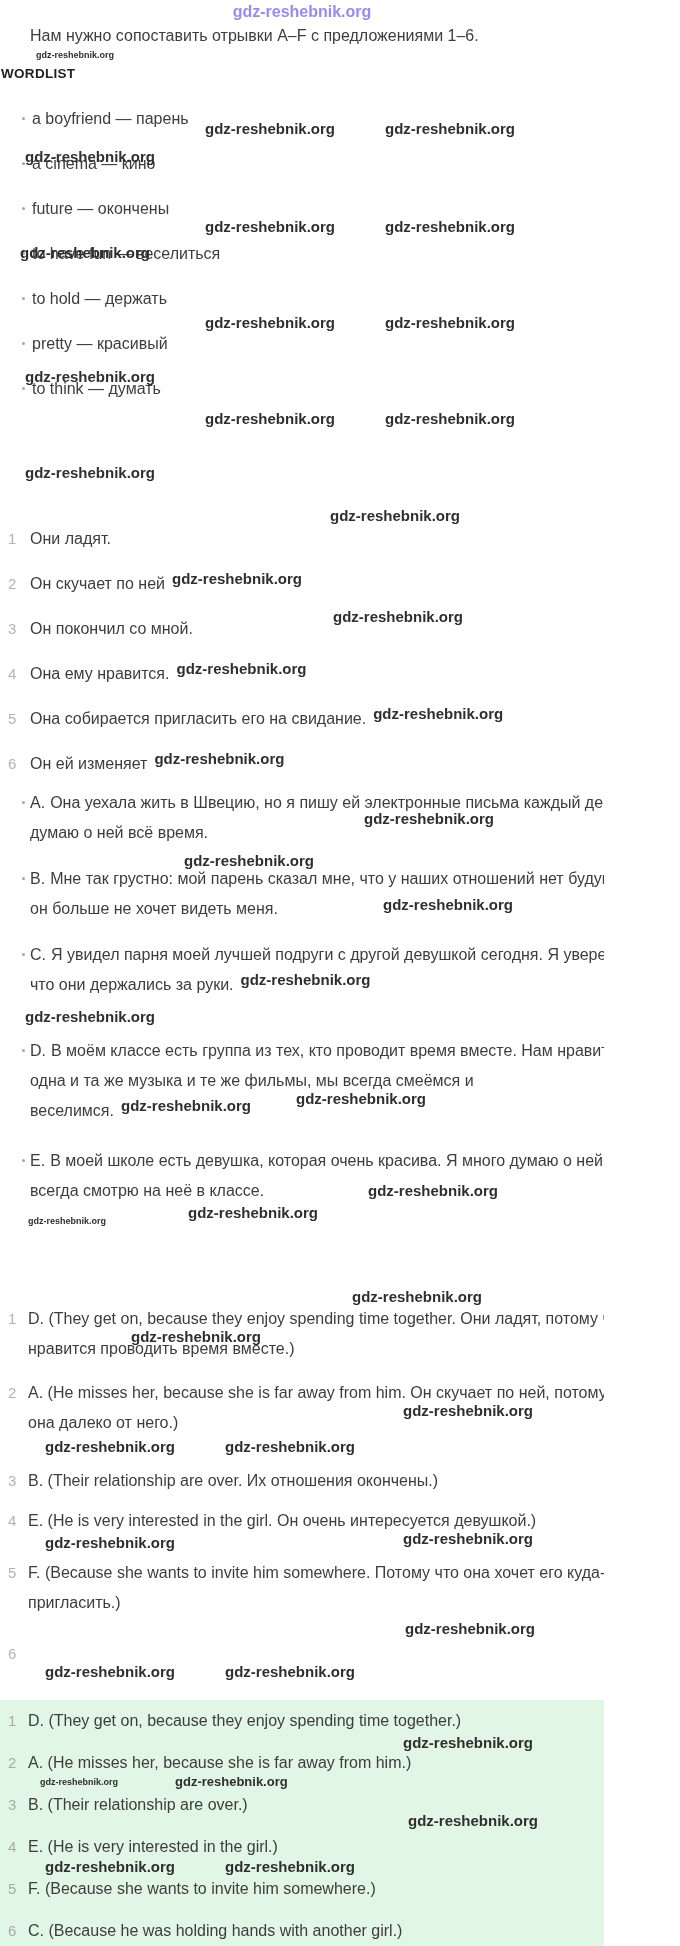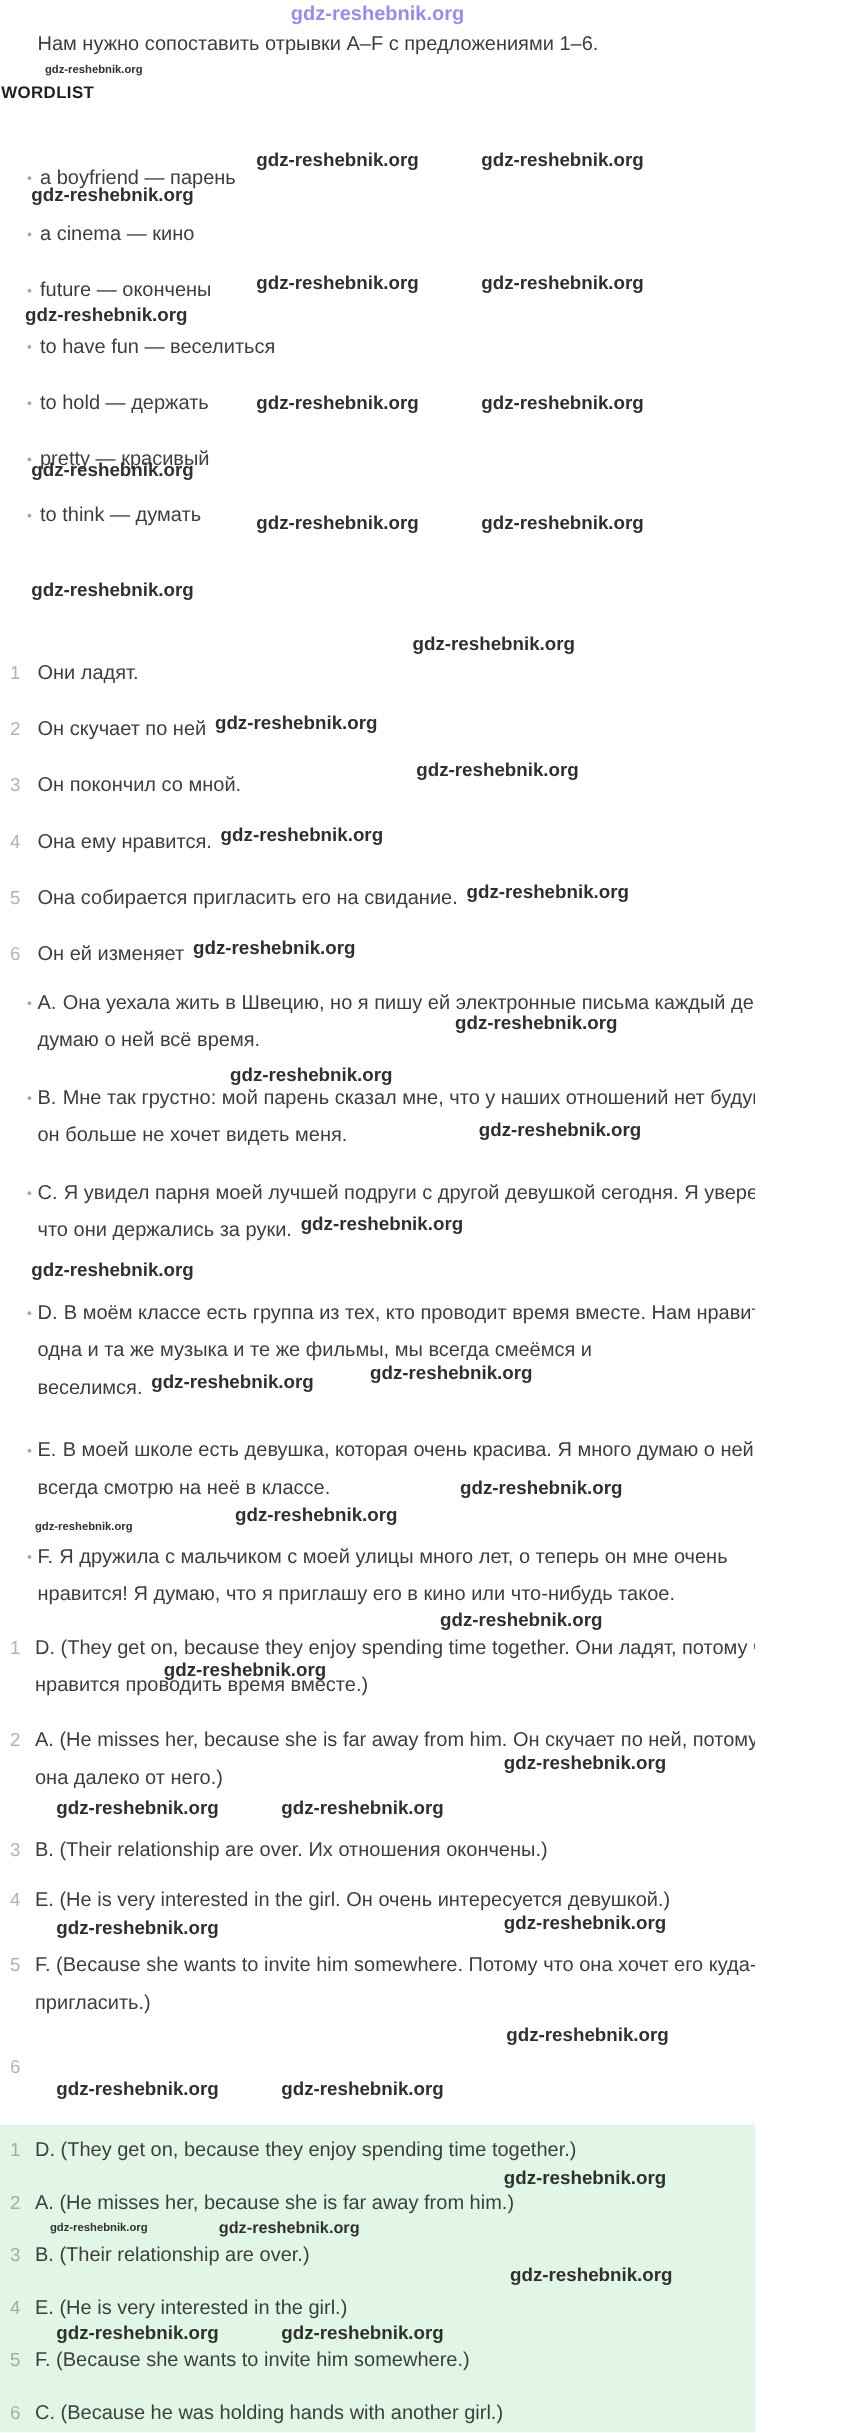--- a/index.html
+++ b/index.html
@@ -19,21 +19,21 @@
     font-size: 16px; color: #3d3d3d; margin: 0;
   }
 
   .wordlist-title {
     position: absolute; top: 66px; left: 1px; margin: 0;
     font-size: 13.5px; font-weight: 700; color: #1f1f1f; letter-spacing: .3px;
   }
 
   ul, ol { margin: 0; padding: 0; list-style: none; }
 
-  .wordlist { position: absolute; top: 134px; left: 0; width: 100%; }
+  .wordlist { position: absolute; top: 110px; left: 0; width: 100%; }
   .wordlist li { position: relative; height: 45px; padding-left: 32px; font-size: 16px; }
 
   .dot {
     position: absolute; left: 22px; top: 7px; width: 3px; height: 3px;
     border-radius: 50%; background: #a5a5a5;
   }
 
   .sentences { position: absolute; top: 530px; left: 0; width: 100%; }
   .sentences li { position: relative; height: 45px; padding-left: 30px; font-size: 16px; }
 
@@ -107,21 +107,20 @@
     <li><span class="num">5</span><span>Она собирается пригласить его на свидание.</span><span class="wm-inline">gdz-reshebnik.org</span></li>
     <li><span class="num">6</span><span>Он ей изменяет</span><span class="wm-inline">gdz-reshebnik.org</span></li>
   </ol>
 
   <ul class="passages">
     <li class="mb16"><span class="dot"></span><span class="ltr">A.</span><span>Она уехала жить в Швецию, но я пишу ей электронные письма каждый день и думаю о ней всё время.</span></li>
     <li class="mb16"><span class="dot"></span><span class="ltr">B.</span><span>Мне так грустно: мой парень сказал мне, что у наших отношений нет будущего и он больше не хочет видеть меня.</span></li>
     <li class="mb36"><span class="dot"></span><span class="ltr">C.</span><span>Я увидел парня моей лучшей подруги с другой девушкой сегодня. Я уверена, что они держались за руки.</span><span class="wm-inline">gdz-reshebnik.org</span></li>
     <li class="mb20"><span class="dot"></span><span class="ltr">D.</span><span>В моём классе есть группа из тех, кто проводит время вместе. Нам нравится одна и та же музыка и те же фильмы, мы всегда смеёмся и веселимся.</span><span class="wm-inline">gdz-reshebnik.org</span></li>
     <li class="mb25"><span class="dot"></span><span class="ltr">E.</span><span>В моей школе есть девушка, которая очень красива. Я много думаю о ней и я всегда смотрю на неё в классе.</span></li>
-    <li><span class="dot"></span><span class="ltr">F.</span><span>Я дружила с мальчиком с моей улицы много лет, о теперь он мне очень нравится! Я думаю, что я приглашу его в кино или что-нибудь такое.</span></li>
   </ul>
 
   <ol class="answers">
     <li class="mb14"><span class="num">1</span><span>D. (They get on, because they enjoy spending time together. Они ладят, потому что им нравится проводить время вместе.)</span></li>
     <li class="mb28"><span class="num">2</span><span>A. (He misses her, because she is far away from him. Он скучает по ней, потому что она далеко от него.)</span></li>
     <li class="mb10"><span class="num">3</span><span>B. (Their relationship are over. Их отношения окончены.)</span></li>
     <li class="mb22"><span class="num">4</span><span>E. (He is very interested in the girl. Он очень интересуется девушкой.)</span></li>
     <li class="mb21"><span class="num">5</span><span>F. (Because she wants to invite him somewhere. Потому что она хочет его куда-то пригласить.)</span></li>
     <li><span class="num">6</span></li>
   </ol>

